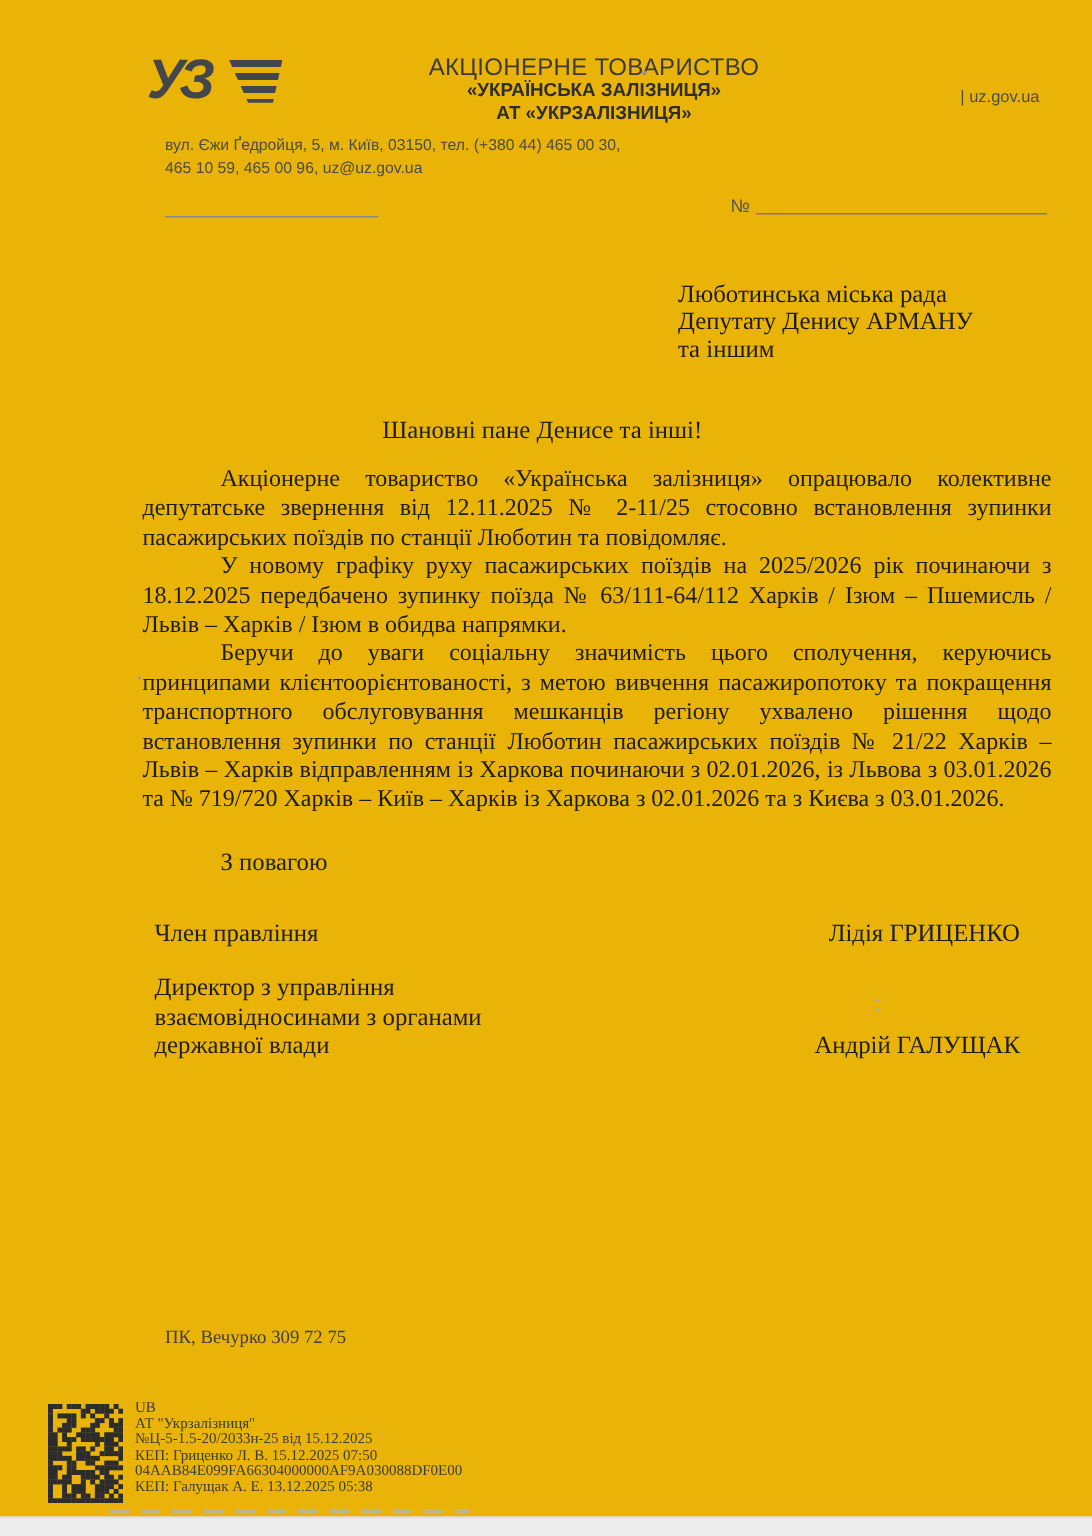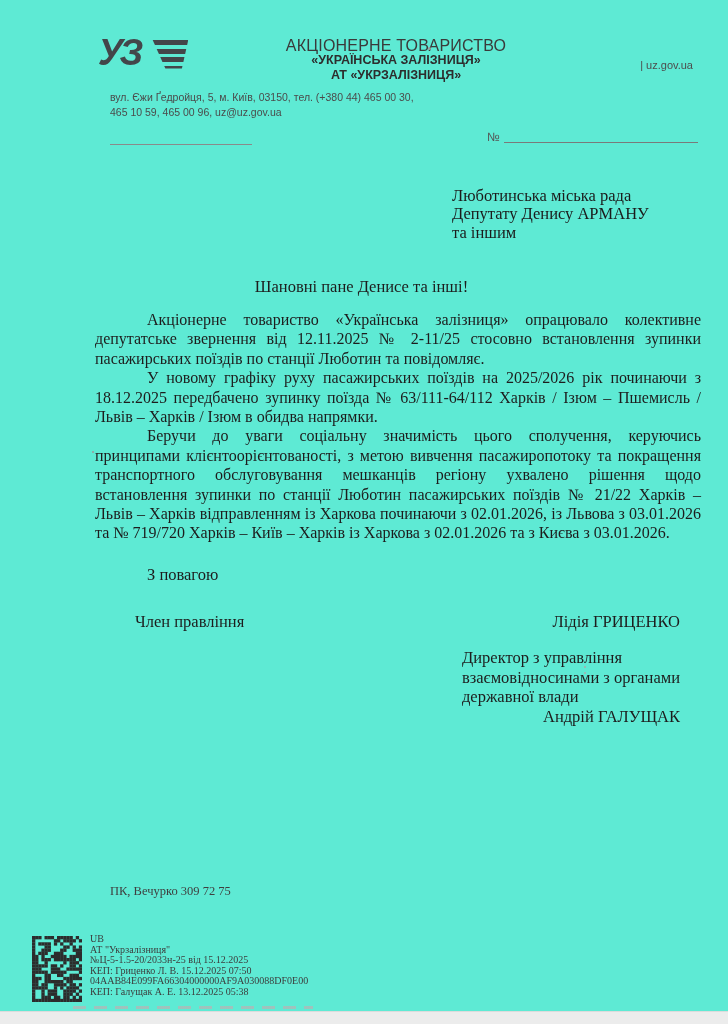--- a/index.html
+++ b/index.html
@@ -1,18 +1,18 @@
 <!DOCTYPE html>
 <html><head>
 <meta charset="utf-8">
 <style>
   html,body{margin:0;padding:0;background:#e9e9e9;}
   .page{
     position:relative;width:728px;height:1024px;margin:0 auto;
-    background:#5eead4;overflow:hidden;
+    background:#eab308;overflow:hidden;
     font-family:"Liberation Serif", serif;color:#1d1d1d;
   }
   
   .logo{position:absolute;left:98px;top:36px;display:flex;align-items:center;}
   .logo-uz{
     font-family:"Liberation Sans", sans-serif;font-weight:bold;font-style:italic;
     font-size:37px;line-height:34px;color:#43464a;letter-spacing:-3px;
   }
   .logo-stripes{
     display:inline-block;width:46px;height:29px;margin-left:2px;margin-top:2px;
@@ -42,22 +42,22 @@
   
   .salutation{position:absolute;left:95px;top:277px;width:533px;text-align:center;font-size:16.5px;}
   .body{
     position:absolute;left:95px;top:310px;width:606px;
     font-size:16px;line-height:19.4px;text-align:justify;color:#1d1d1d;
   }
   .body p{margin:0;text-indent:52px;}
   .closing{position:absolute;left:147px;top:565px;font-size:16.5px;}
   .sig-row{position:absolute;left:103px;width:577px;display:flex;justify-content:space-between;align-items:flex-end;font-size:16.5px;line-height:19.5px;}
   .sig-row.r1{top:612px;}
-  .sig-row.r2{top:648px;flex-direction:column;}
-  .sig-title div{white-space:nowrap;margin-left:32px;}
+  .sig-row.r2{top:648px;}
+  .sig-title div{white-space:nowrap;}
   .sig-name{white-space:nowrap;}
   
   .executor{position:absolute;left:110px;top:884px;font-size:12.5px;color:#3f3f3f;}
   .stamp{position:absolute;left:32px;top:934px;display:flex;align-items:flex-start;}
   .stamp-qr{width:50px;height:66px;margin-top:2px;}
   .stamp-qr svg{display:block;width:50px;height:66px;fill:#2c2c2c;}
   .stamp-text{margin-left:8px;font-size:10px;line-height:10.6px;color:#3c3c3c;}
   .stamp-text div{white-space:nowrap;}
   .cutoff-line{
     position:absolute;left:73px;top:1006px;width:240px;height:3px;opacity:.75;

